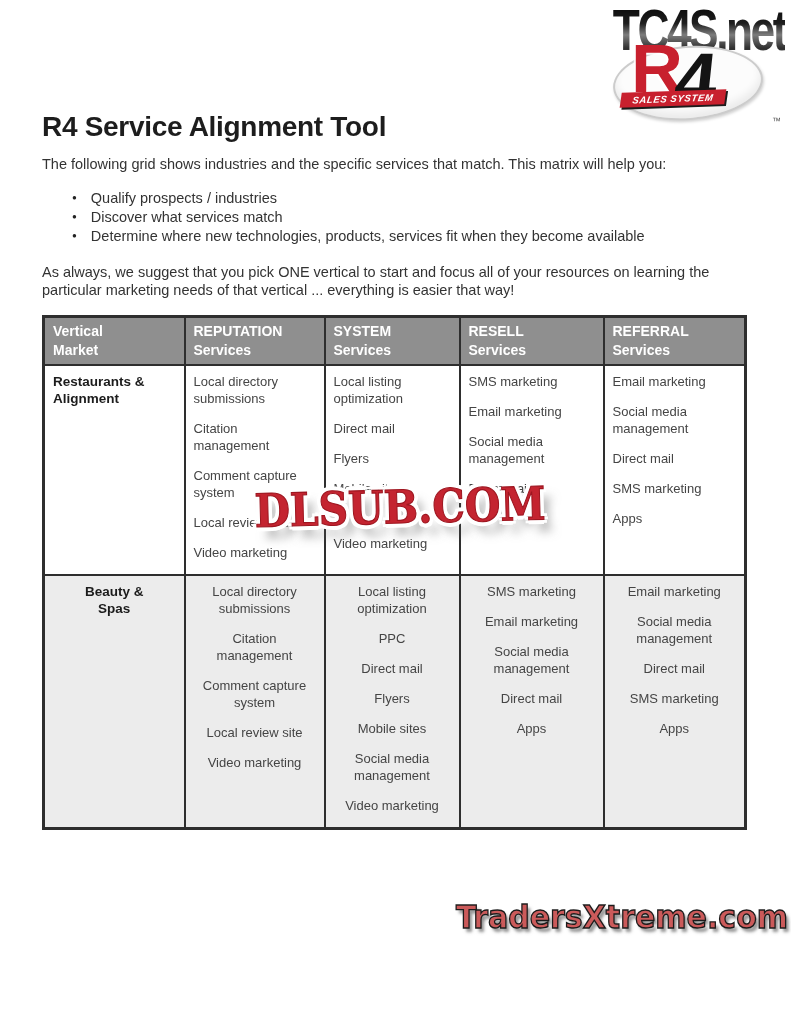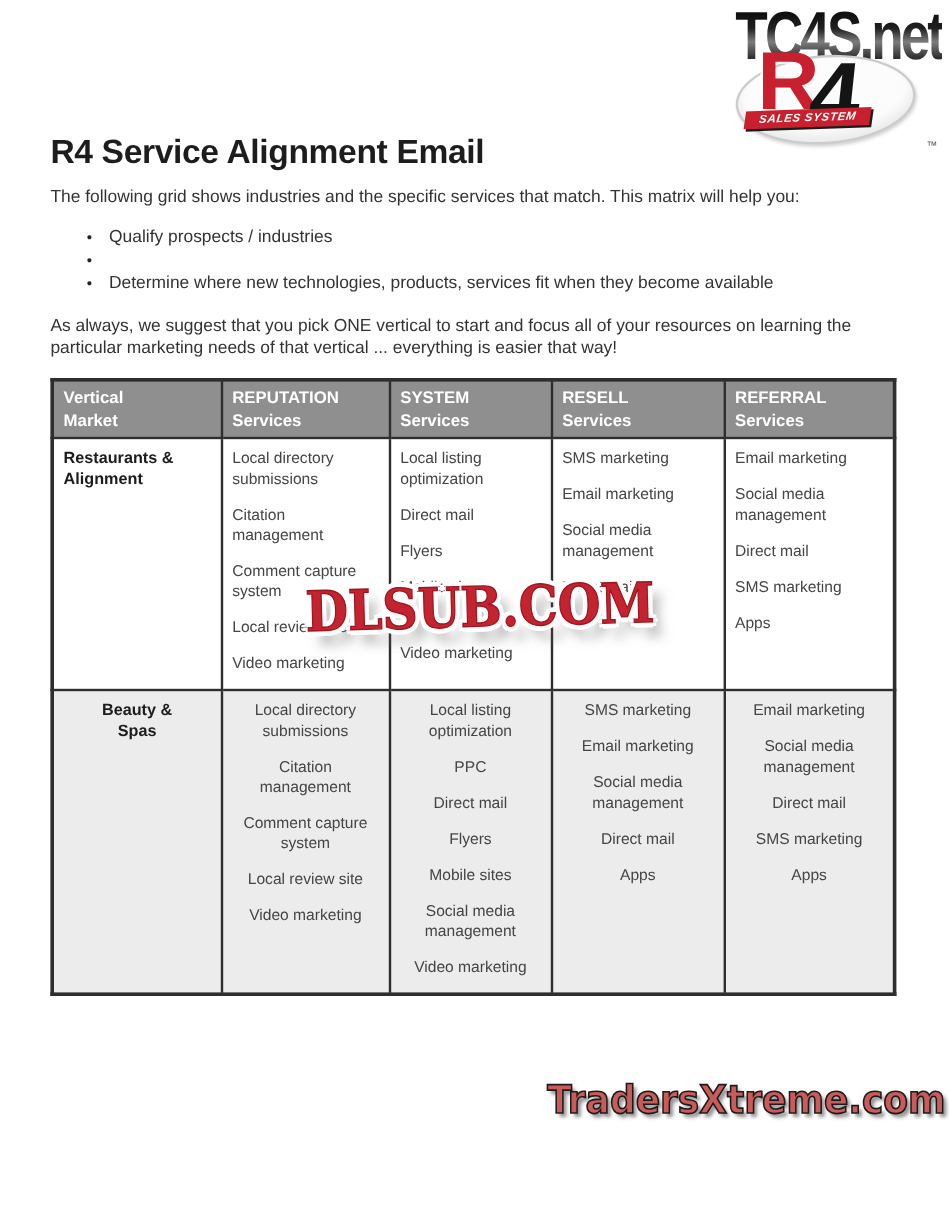--- a/index.html
+++ b/index.html
@@ -97,30 +97,31 @@
       <div class="badge-letter-r">R</div>
       <div class="badge-letter-4">4</div>
       <div class="sales-system-banner">
         <span>SALES SYSTEM</span>
       </div>
       <div class="trademark-symbol">™</div>
     </div>
   </div>
 
   <div class="content">
-    <h1 class="page-title">R4 Service Alignment Email</h1>
+    <h1 class="page-title">R4 Service Alignment Tool</h1>
     <p class="intro-text">The following grid shows industries and the specific services that match. This matrix will help you:</p>
 
     <ul class="benefits-list">
       <li>
         <span class="bullet-icon">●</span>
         <span>Qualify prospects / industries</span>
       </li>
       <li>
         <span class="bullet-icon">●</span>
+        <span>Discover what services match</span>
       </li>
       <li>
         <span class="bullet-icon">●</span>
         <span>Determine where new technologies, products, services fit when they become available</span>
       </li>
     </ul>
 
     <p class="note-text">As always, we suggest that you pick ONE vertical to start and focus all of your resources on learning the particular marketing needs of that vertical ... everything is easier that way!</p>
 
     <table class="services-table">

